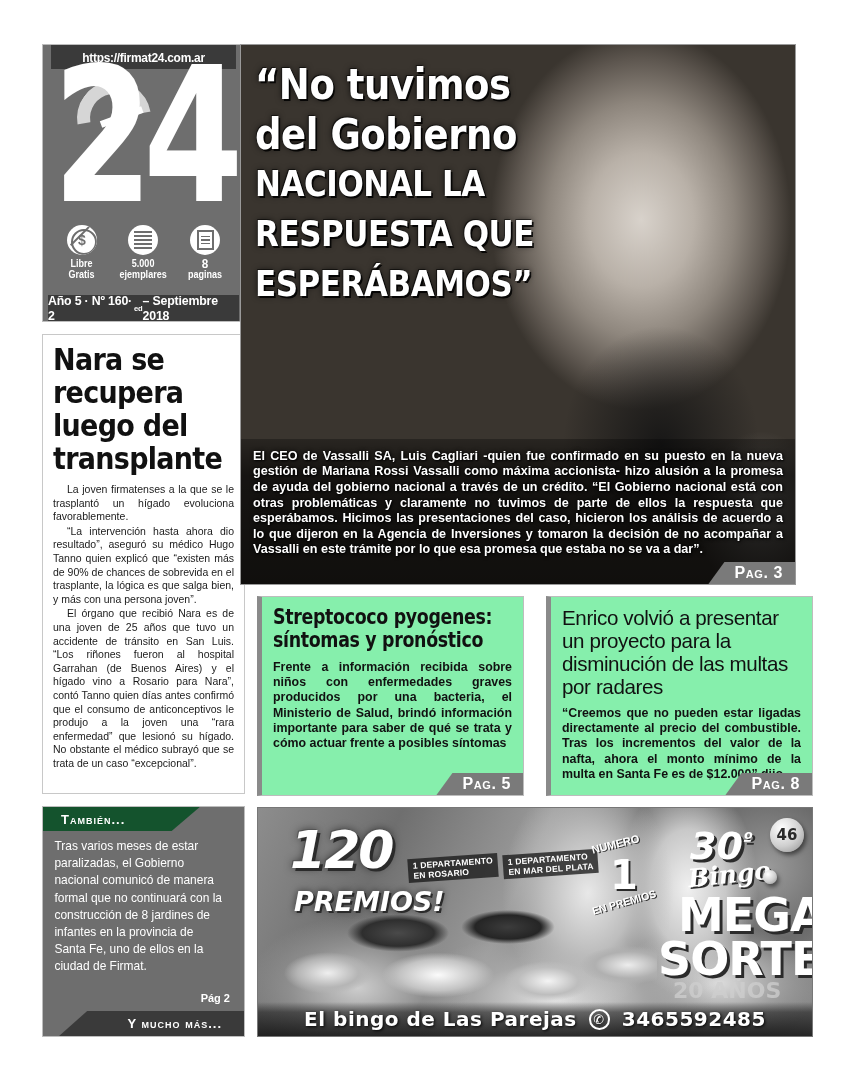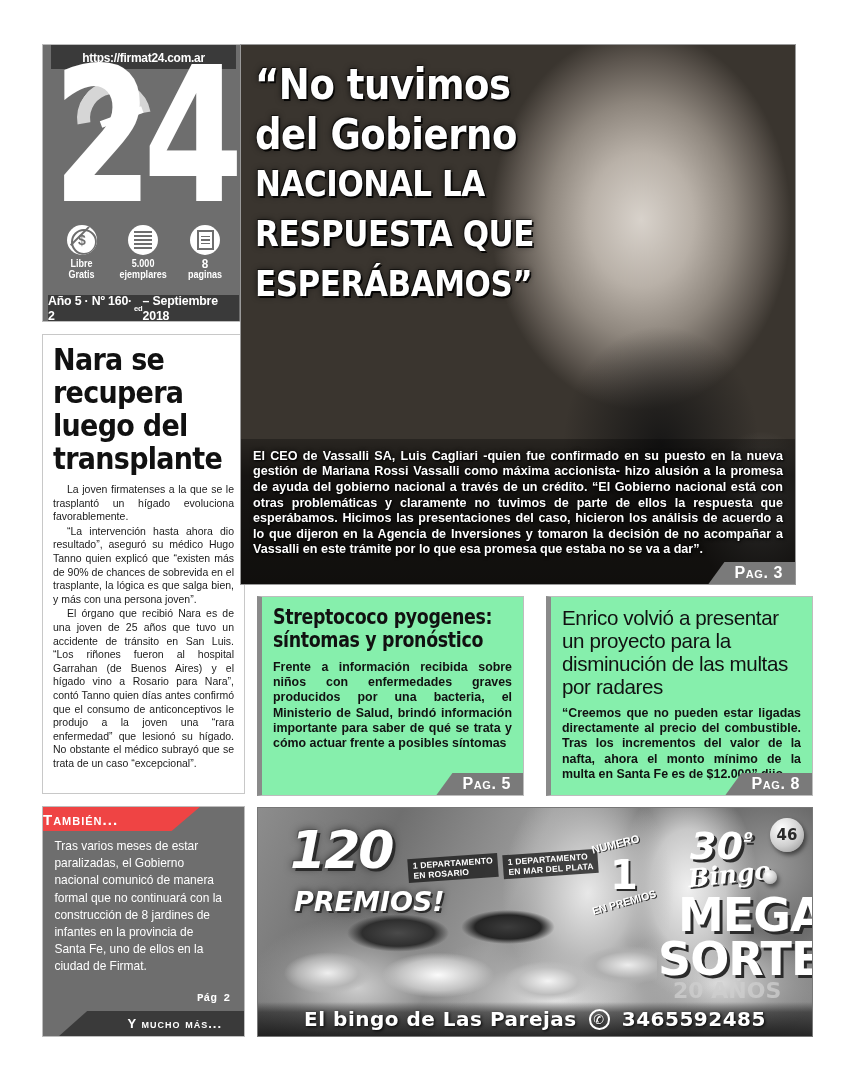--- a/index.html
+++ b/index.html
@@ -195,25 +195,26 @@
   
   .tambien {
     position: absolute;
     left: 42px; top: 806px;
     width: 203px; height: 231px;
     background: #6e6e6e;
     border: 1px solid #bdbdbd;
   }
   .tambien-head {
     height: 24px;
-    background: #ef4444;
-    color: #ffffff;
-    font-size: 15px;
+    background: #14532d;
+    color: #ffffff;
+    font-size: 13px;
     font-weight: bold;
     display: flex; align-items: center;
+    padding-left: 18px;
     font-variant: small-caps;
     letter-spacing: 1px;
     clip-path: polygon(0 0, 78% 0, 64% 100%, 0 100%);
     width: 100%;
   }
   .tambien-body {
     padding: 7px 12px 0 12px;
     color: #ffffff;
     font-size: 12.6px;
     line-height: 17.2px;
@@ -221,21 +222,21 @@
     transform: scaleX(0.95);
     transform-origin: left top;
     position: relative;
   }
   .tambien-pag {
     position: absolute;
     right: 14px; bottom: 32px;
     color: #ffffff;
     font-size: 11px;
     font-weight: bold;
-    font-family: Liberation Mono, monospace;
+    font-family: Liberation Sans, sans-serif;
     padding-left: 36px;
   }
   .tambien-foot {
     position: absolute;
     left: 0; bottom: 0;
     width: 100%; height: 25px;
     background: #3a3a3a;
     color: #ffffff;
     font-size: 13px;
     font-weight: bold;

